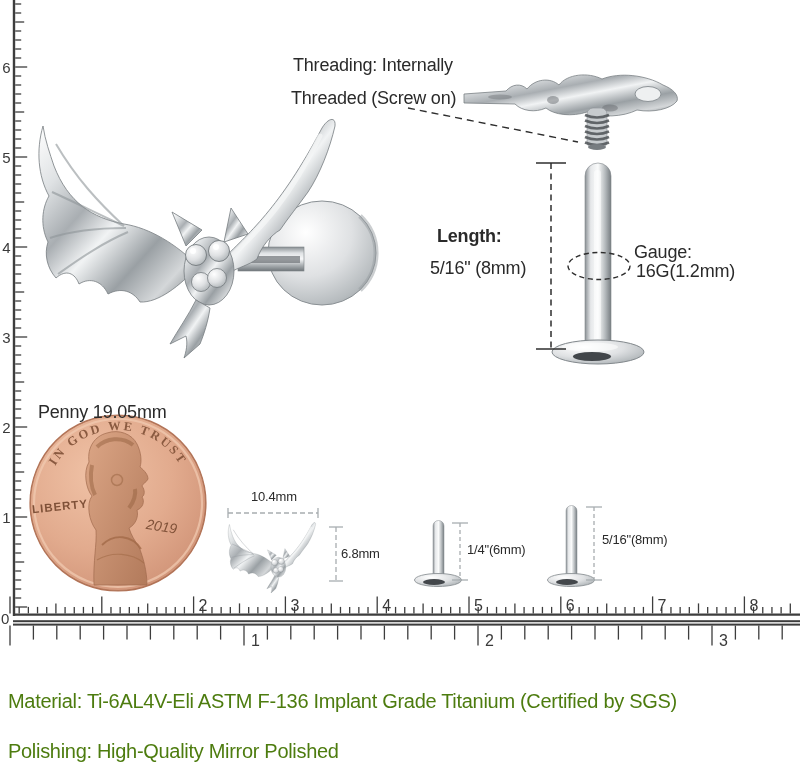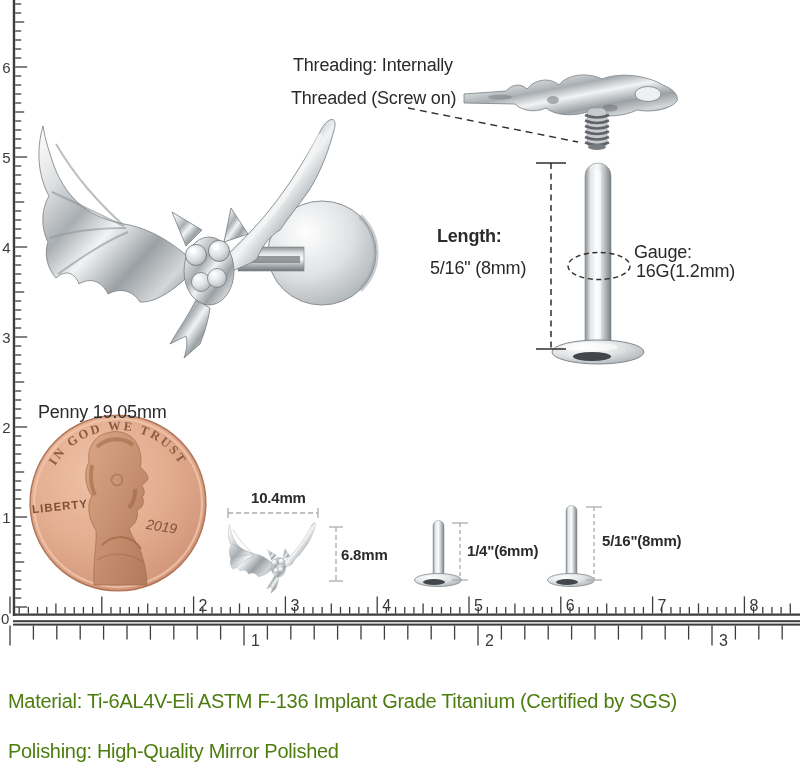--- a/index.html
+++ b/index.html
@@ -1,21 +1,21 @@
 <!DOCTYPE html>
 <html><head>
 <meta charset="utf-8">
 <style>
   html,body{margin:0;padding:0;background:#fff;}
   .stage{position:relative;width:800px;height:768px;background:#ffffff;overflow:hidden;
          font-family:"Liberation Sans",sans-serif;color:#262626;}
   svg{position:absolute;left:0;top:0;}
   .lbl{position:absolute;white-space:nowrap;color:#2a2a2a;}
   .ann{font-size:18px;letter-spacing:-0.2px;}
-  .small-ann{font-size:15px;letter-spacing:-0.2px;font-weight:bold;}
+  .small-ann{font-size:13px;letter-spacing:-0.2px;}
   .footer{font-size:20px;letter-spacing:-0.3px;color:#4d7c0f;}
 </style>
 </head>
 <body>
 
 <div class="stage">
 
 <svg id="scene" width="800" height="768" viewBox="0 0 800 768">
   <defs>
     <linearGradient id="metalA" x1="0" y1="0" x2="1" y2="1">

